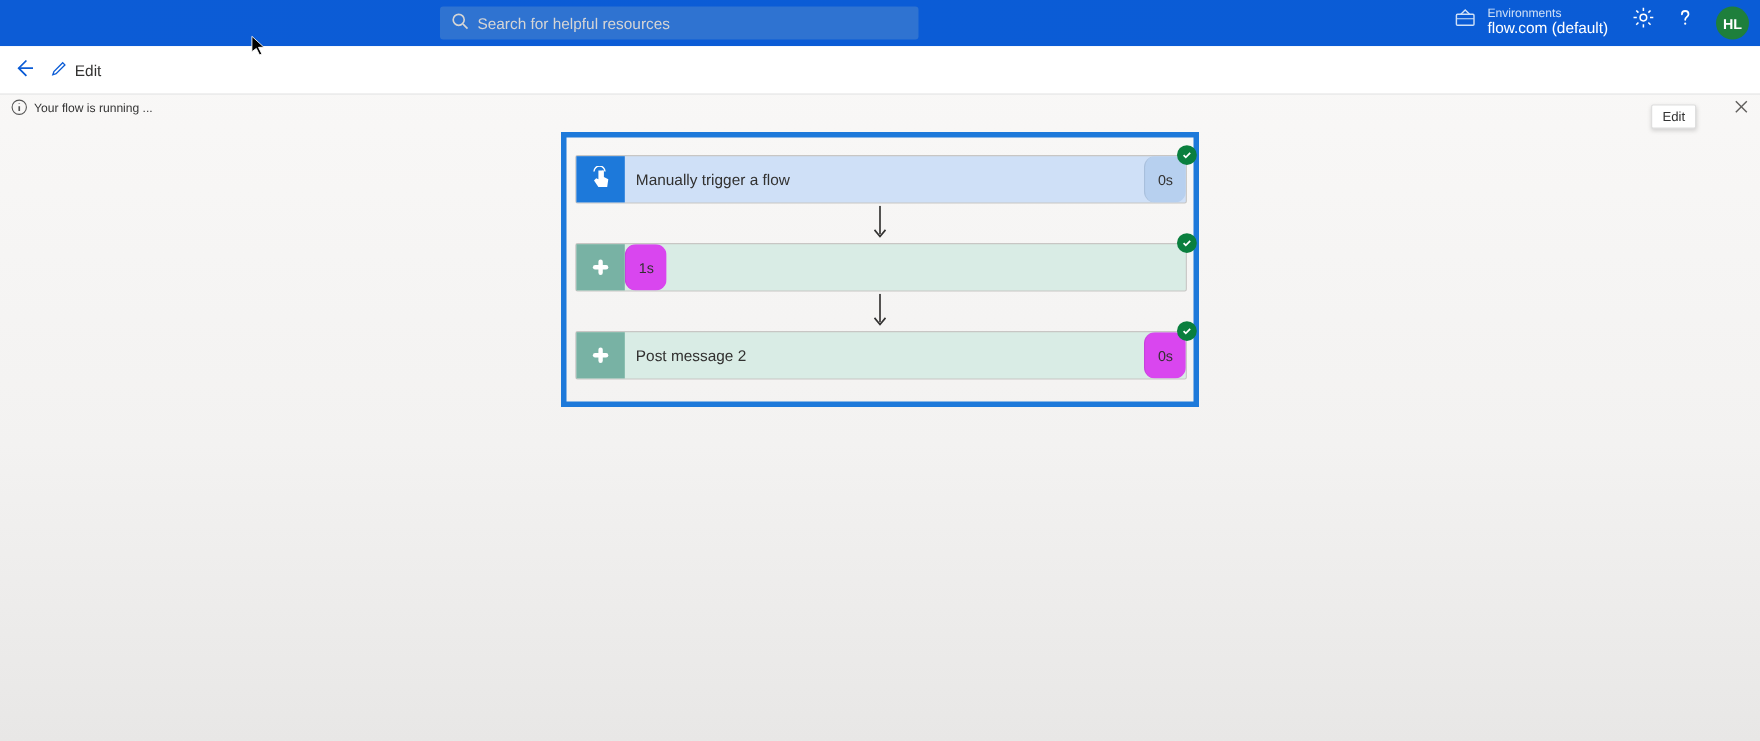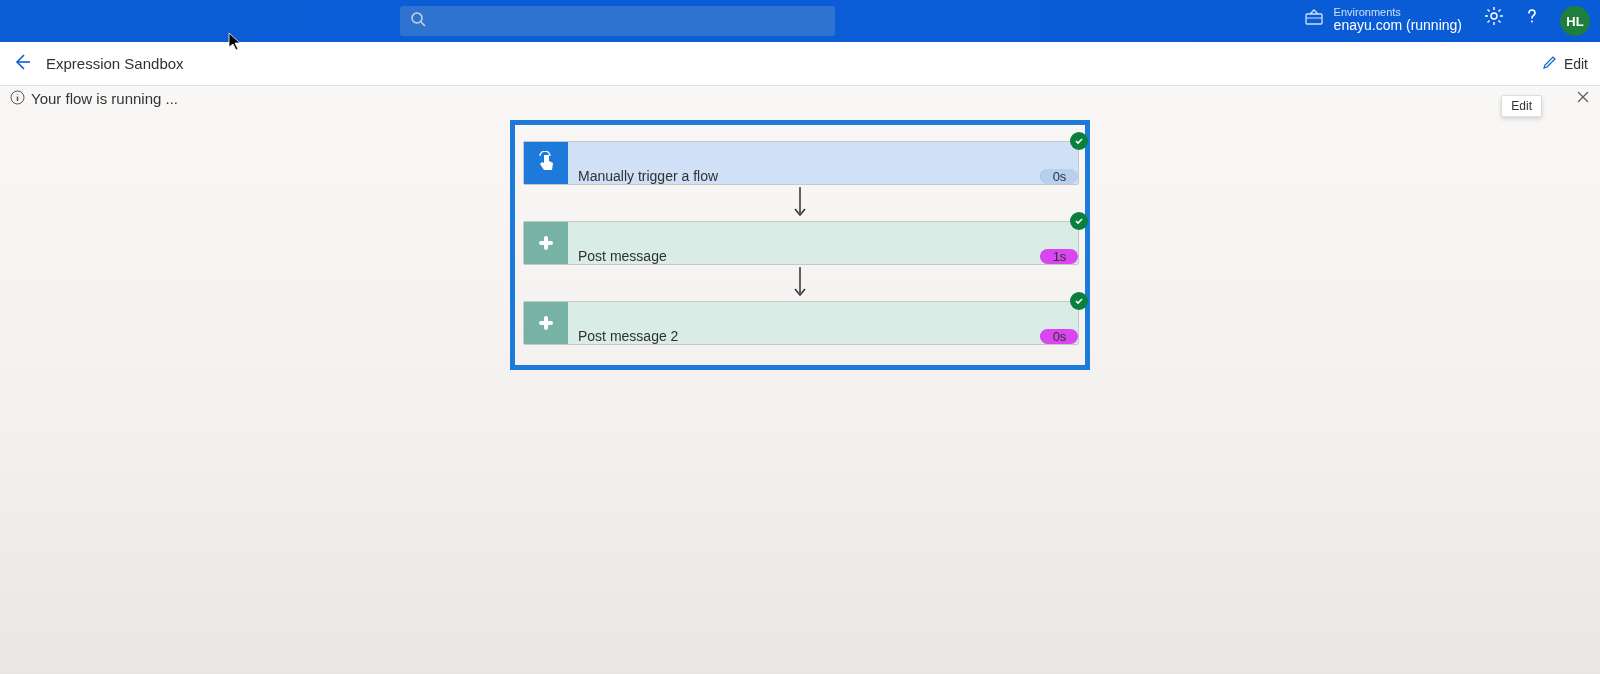--- a/index.html
+++ b/index.html
@@ -89,44 +89,43 @@
     .back-arrow { margin-right: 14px; cursor: pointer; }
     .page-title { flex: 1 1 auto; }
     .edit-btn {
       display: flex; align-items: center; gap: 6px;
       color: #323130; font-size: 14px; cursor: pointer;
     }
 
     
     .status-row {
       display: flex;
-      align-items: flex-start;
+      align-items: center;
       padding: 4px 10px;
-      font-size: 15px;
+      font-size: 11px;
       color: #333;
     }
     .status-row svg { margin-right: 6px; }
 
     
     .canvas-frame {
       margin: 8px auto 0 auto;
       width: 580px;
       border: 5px solid #1d79da;
       padding: 16px 8px 20px 8px;
       background: transparent;
     }
     .step {
       position: relative;
       display: flex;
       height: 44px;
       width: 556px;
       margin: 0 auto;
       border: 1px solid #c8c6c4;
       border-radius: 2px;
-      align-items: flex-end;
     }
     .step-icon {
       width: 44px; height: 100%;
       display: flex; align-items: center; justify-content: center;
       flex-shrink: 0;
     }
     .step-title {
       flex: 1 1 auto;
       display: flex; align-items: center;
       padding-left: 10px;
@@ -192,34 +191,35 @@
 <body>
 
 <div class="header">
   <div class="search-wrap">
     <span>
       <svg width="16" height="16" viewBox="0 0 16 16" fill="none">
         <circle cx="7" cy="7" r="5" stroke="#d5d5d5" stroke-width="1.5"></circle>
         <line x1="11" y1="11" x2="15" y2="15" stroke="#d5d5d5" stroke-width="1.5"></line>
       </svg>
     </span>
+    <input class="search-input" type="text" placeholder="Search for helpful resources" style="">
   </div>
 
   <div class="header-right">
     <div class="env-block hdr-icon">
       <span>
         <svg width="20" height="20" viewBox="0 0 20 20" fill="none">
           <rect x="2" y="6" width="16" height="10" rx="1" stroke="#cfe0f7" stroke-width="1.3"></rect>
           <path d="M6 6 L10 2 L14 6" stroke="#cfe0f7" stroke-width="1.3" fill="none"></path>
           <line x1="2" y1="10" x2="18" y2="10" stroke="#cfe0f7" stroke-width="1"></line>
         </svg>
       </span>
       <div class="env-text">
         <span class="env-label">Environments</span>
-        <span class="env-value">enayu.com (running)</span>
+        <span class="env-value">flow.com (default)</span>
       </div>
     </div>
     <span class="hdr-icon">
       <svg width="20" height="20" viewBox="0 0 20 20" fill="none">
         <circle cx="10" cy="10" r="3" stroke="#fff" stroke-width="1.4"></circle>
         <path d="M10 1v3M10 16v3M1 10h3M16 10h3M3.5 3.5l2 2M14.5 14.5l2 2M16.5 3.5l-2 2M5.5 14.5l-2 2" stroke="#fff" stroke-width="1.4"></path>
       </svg>
     </span>
     <span class="hdr-icon">
       <svg width="20" height="20" viewBox="0 0 20 20" fill="none">
@@ -231,21 +231,20 @@
   </div>
 </div>
 
 <div class="subbar">
   <span class="back-arrow">
     <svg width="20" height="20" viewBox="0 0 20 20" fill="none">
       <path d="M12 3 L5 10 L12 17" stroke="#0b5cd6" stroke-width="1.6" fill="none"></path>
       <line x1="5" y1="10" x2="18" y2="10" stroke="#0b5cd6" stroke-width="1.6"></line>
     </svg>
   </span>
-  <span class="page-title">Expression Sandbox</span>
   <div class="edit-btn">
     <span>
       <svg width="16" height="16" viewBox="0 0 16 16" fill="none">
         <path d="M2 14 L3 11 L11 3 L13 5 L5 13 Z" stroke="#0b5cd6" stroke-width="1.2" fill="none"></path>
       </svg>
     </span>
     <span>Edit</span>
   </div>
 </div>
 
@@ -293,21 +292,20 @@
     </svg>
   </div>
 
   <div class="step slack">
     <div class="step-icon">
       <svg width="22" height="22" viewBox="0 0 22 22" fill="none">
         <rect x="4" y="9" width="14" height="4" rx="2" fill="#fff"></rect>
         <rect x="9" y="4" width="4" height="14" rx="2" fill="#fff"></rect>
       </svg>
     </div>
-    <div class="step-title">Post message</div>
     <div class="step-time">1s</div>
     <div class="status-check">
       <svg width="10" height="10" viewBox="0 0 10 10">
           <path d="M2 5l2 2 4-4" stroke="#fff" stroke-width="1.6" fill="none"></path>
         </svg>
     </div>
   </div>
 
   <div class="arrow-conn">
     <svg width="18" height="32" viewBox="0 0 18 32">

